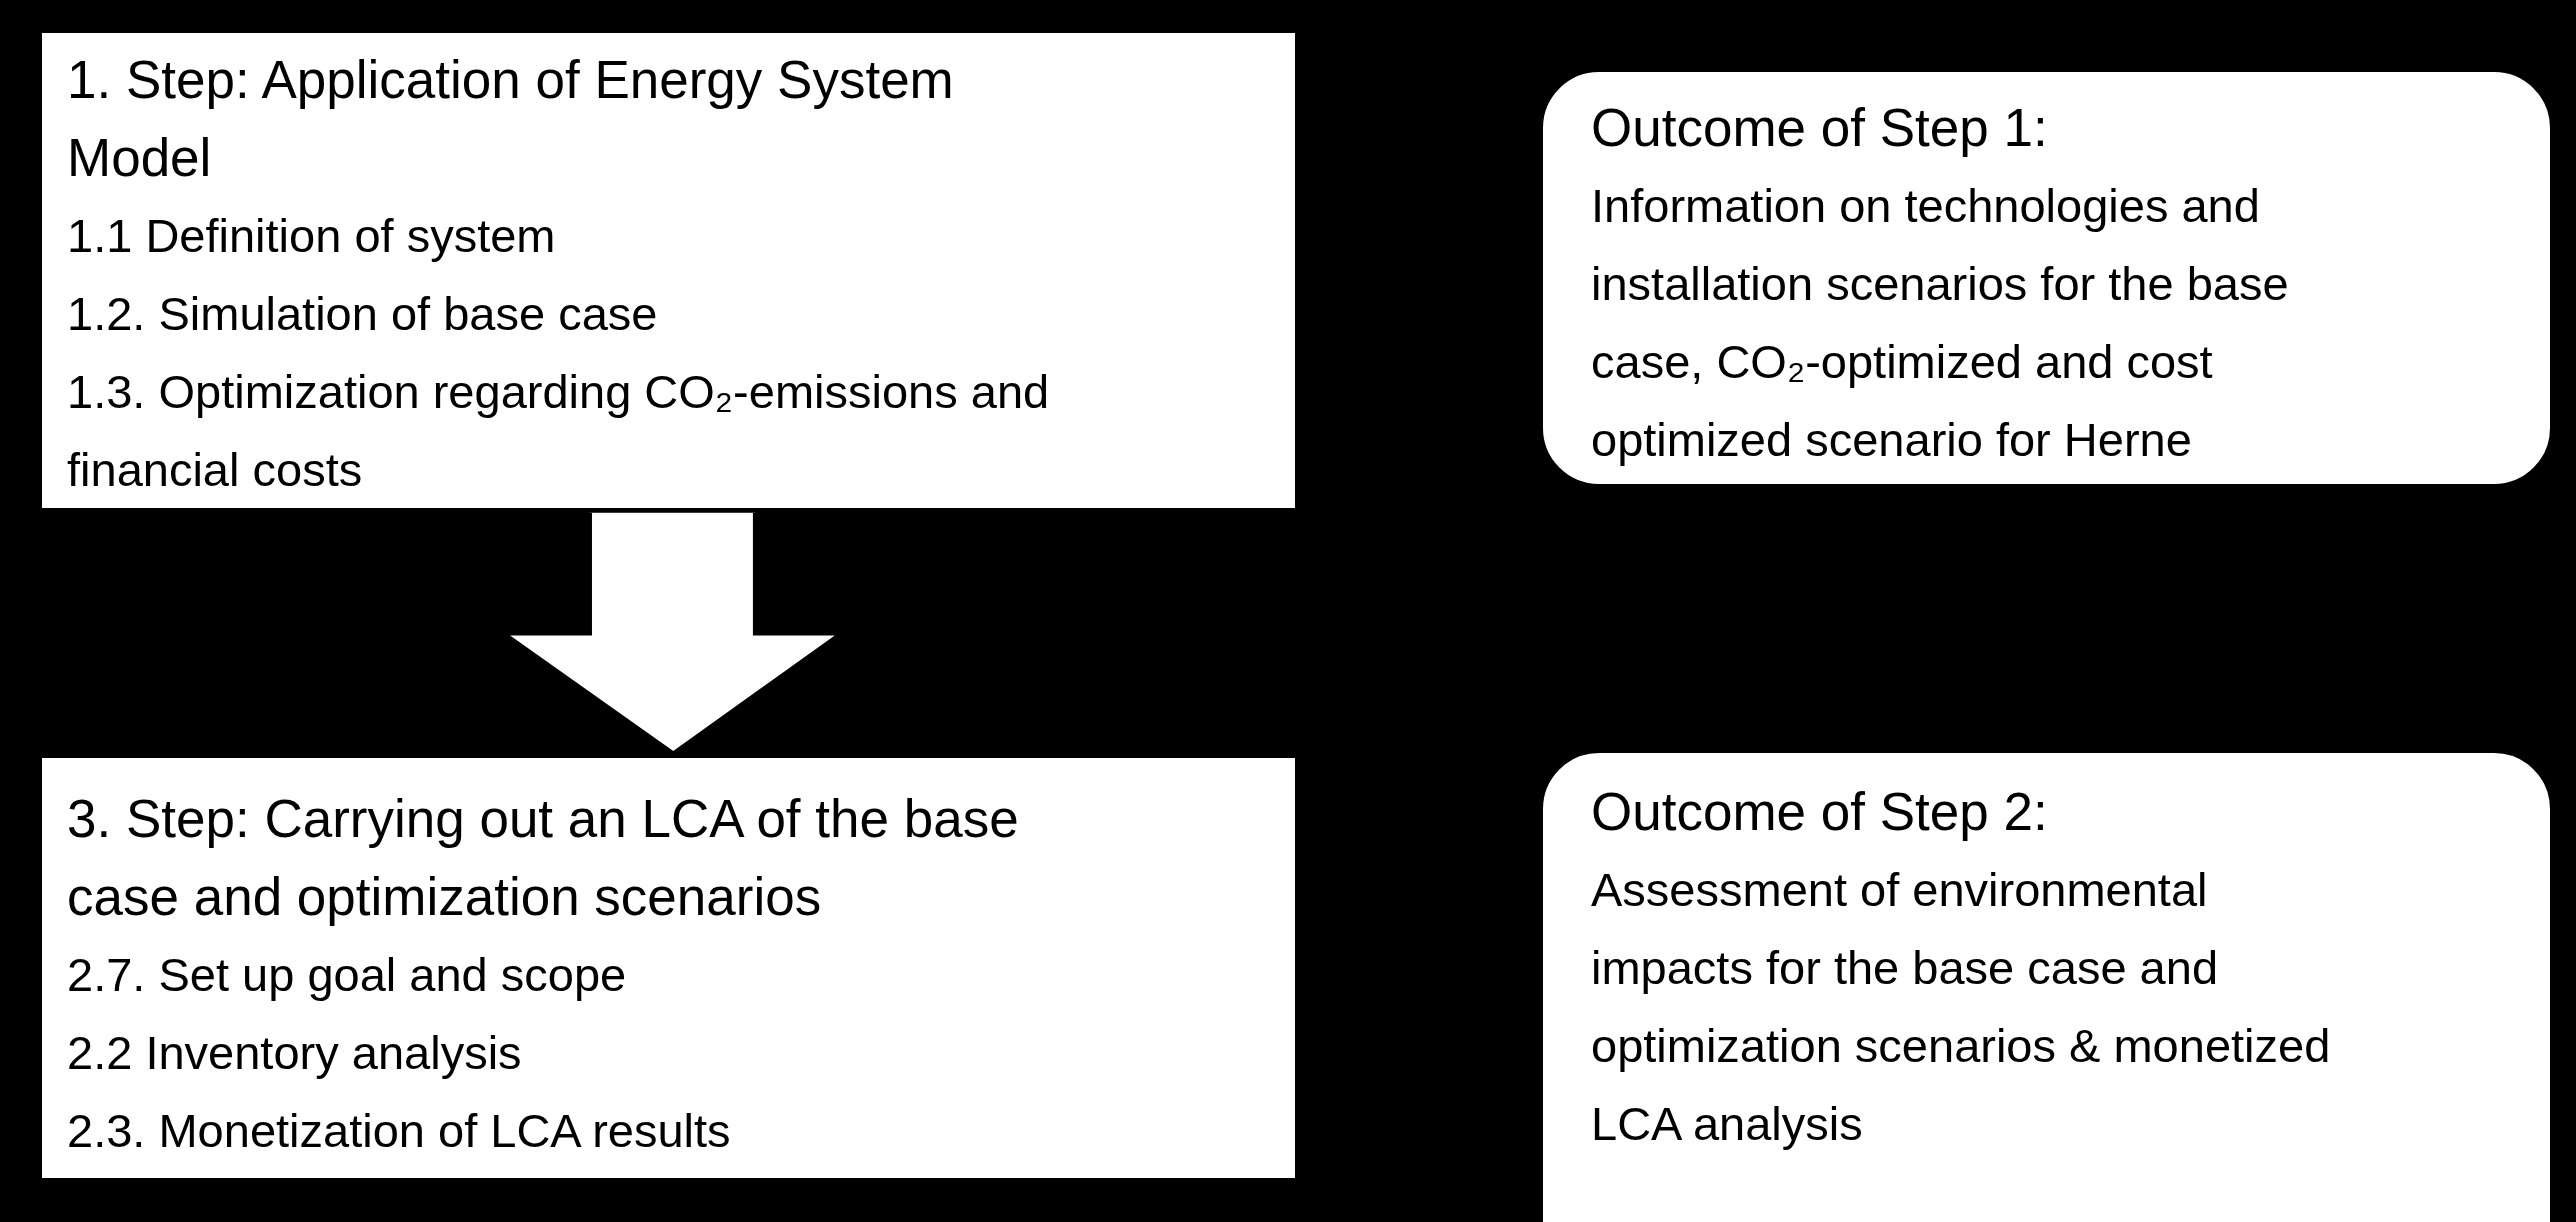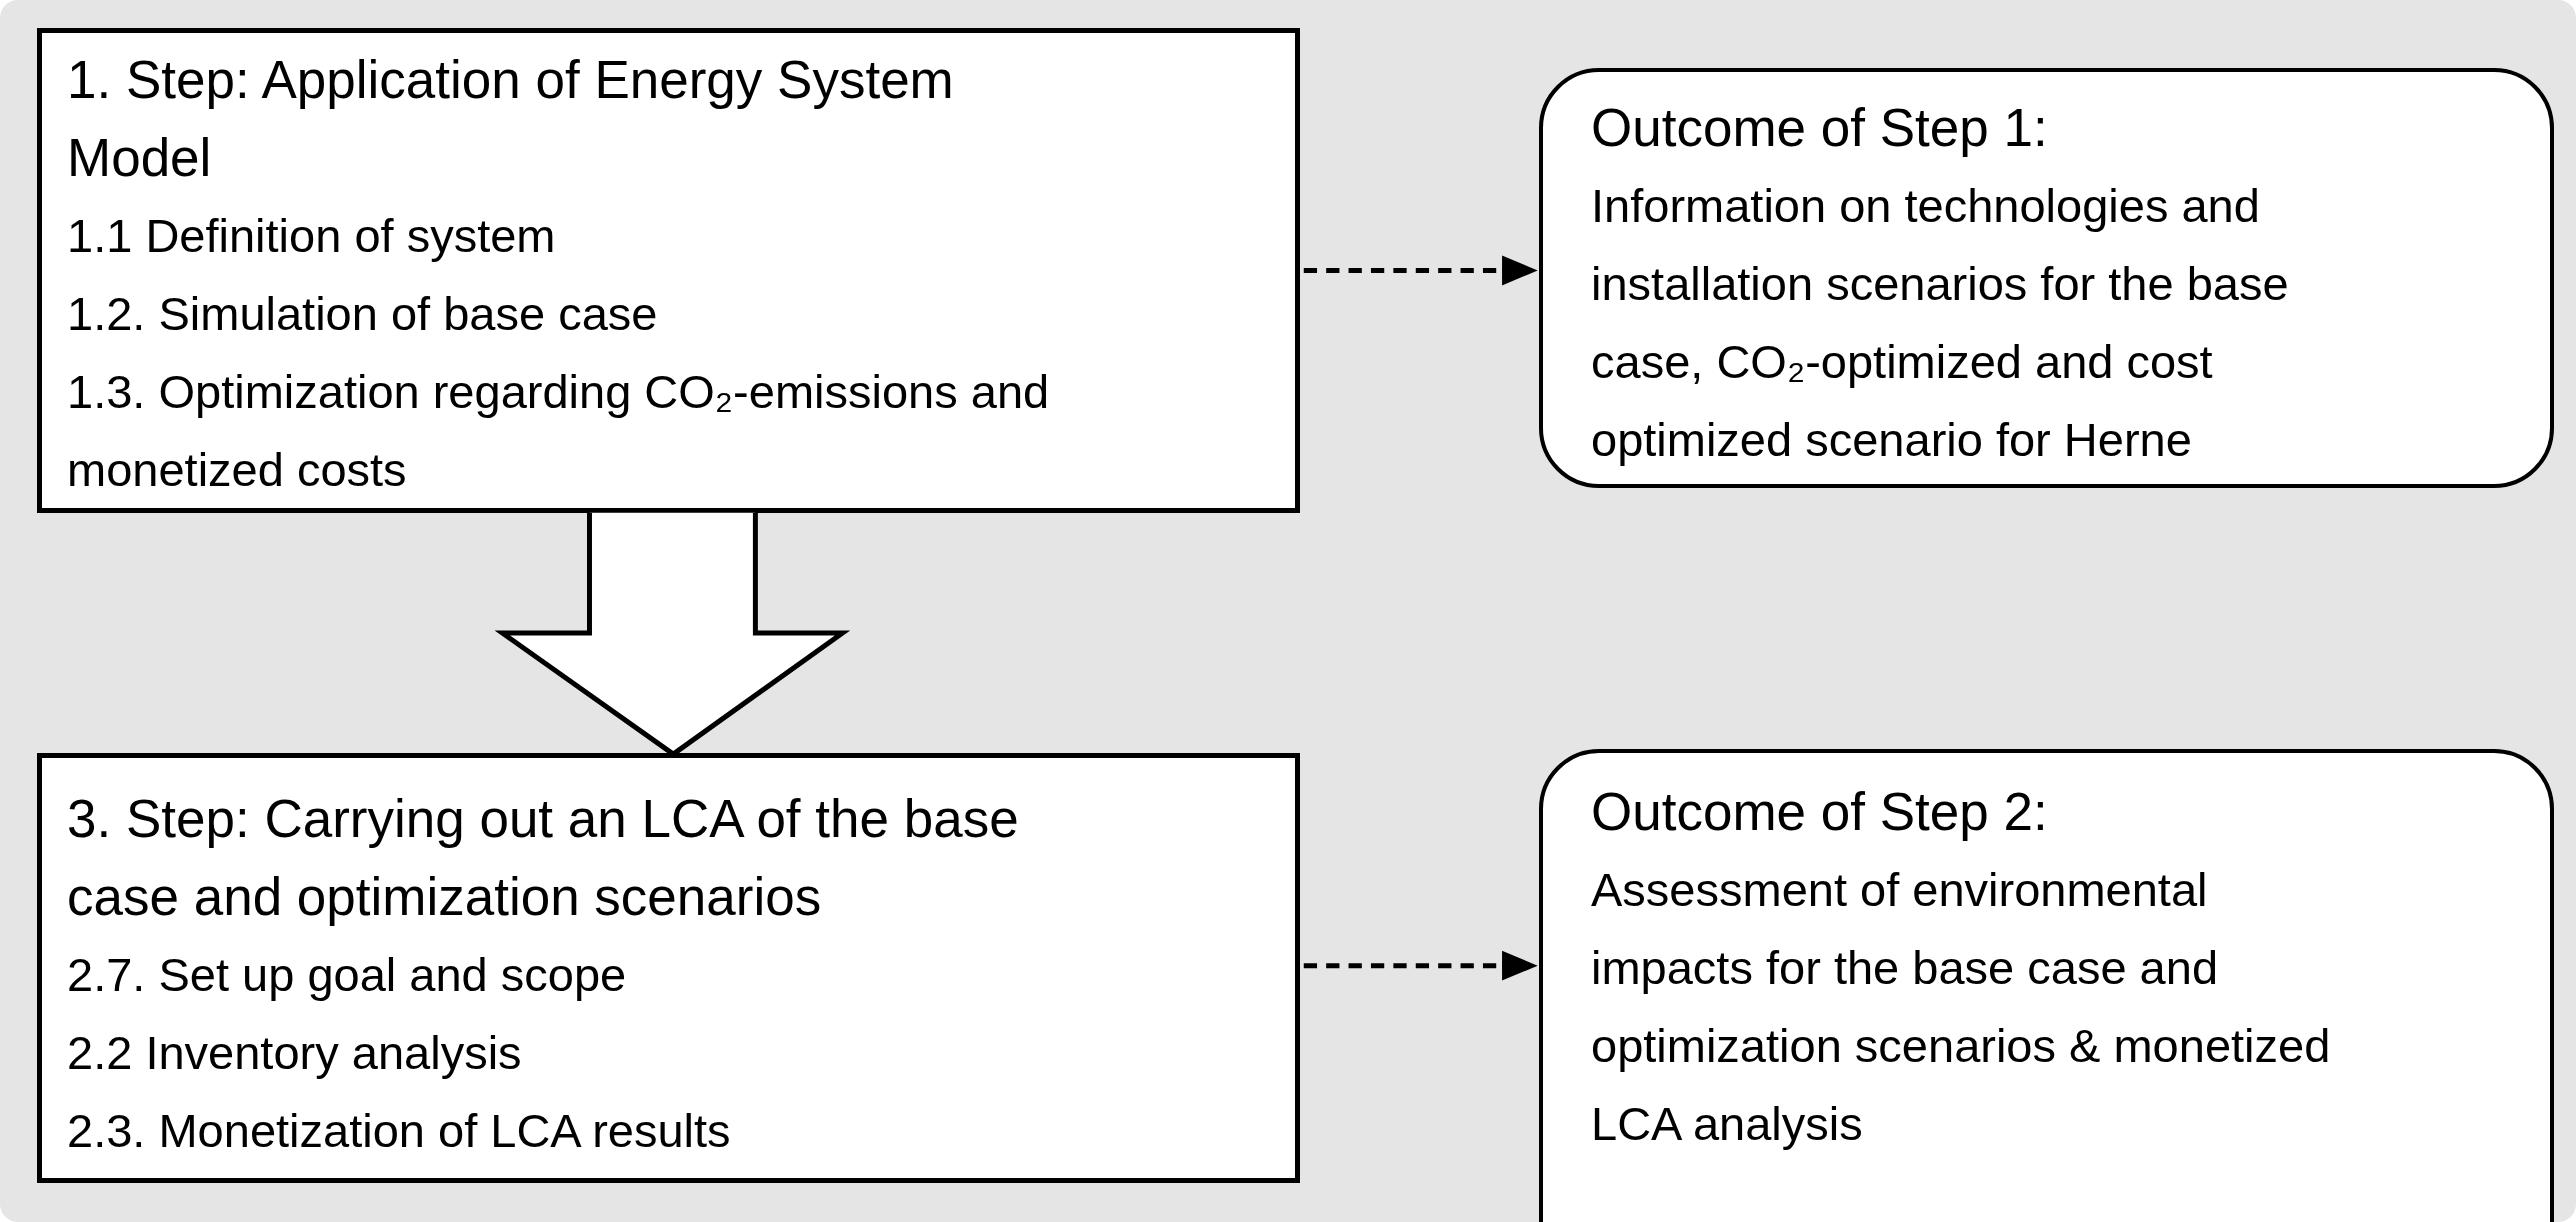--- a/index.html
+++ b/index.html
@@ -4,24 +4,23 @@
 <style>
   html, body {
     margin: 0;
     padding: 0;
     background: #ffffff;
   }
   #canvas {
     position: relative;
     width: 2576px;
     height: 1222px;
-    background: #e5e5e5;
+    background: #000000;
     font-family: "Liberation Sans", "DejaVu Sans", sans-serif;
     color: #000000;
-    border-radius: 18px;
   }
   .box {
     position: absolute;
     background: #ffffff;
     box-sizing: border-box;
   }
   .rect {
     border: 5px solid #000000;
   }
   .rounded {
@@ -55,21 +54,21 @@
 <body>
 
 <div id="canvas">
 
   <div class="box rect" id="box-step1">
     <div class="line title">1. Step: Application of Energy System</div>
     <div class="line title">Model</div>
     <div class="line item">1.1 Definition of system</div>
     <div class="line item">1.2. Simulation of base case</div>
     <div class="line item">1.3. Optimization regarding CO₂-emissions and</div>
-    <div class="line item">monetized costs</div>
+    <div class="line item">financial costs</div>
   </div>
 
   <div class="box rounded" id="box-outcome1">
     <div class="line title">Outcome of Step 1:</div>
     <div class="line item">Information on technologies and</div>
     <div class="line item">installation scenarios for the base</div>
     <div class="line item">case, CO₂-optimized and cost</div>
     <div class="line item">optimized scenario for Herne</div>
   </div>
 

